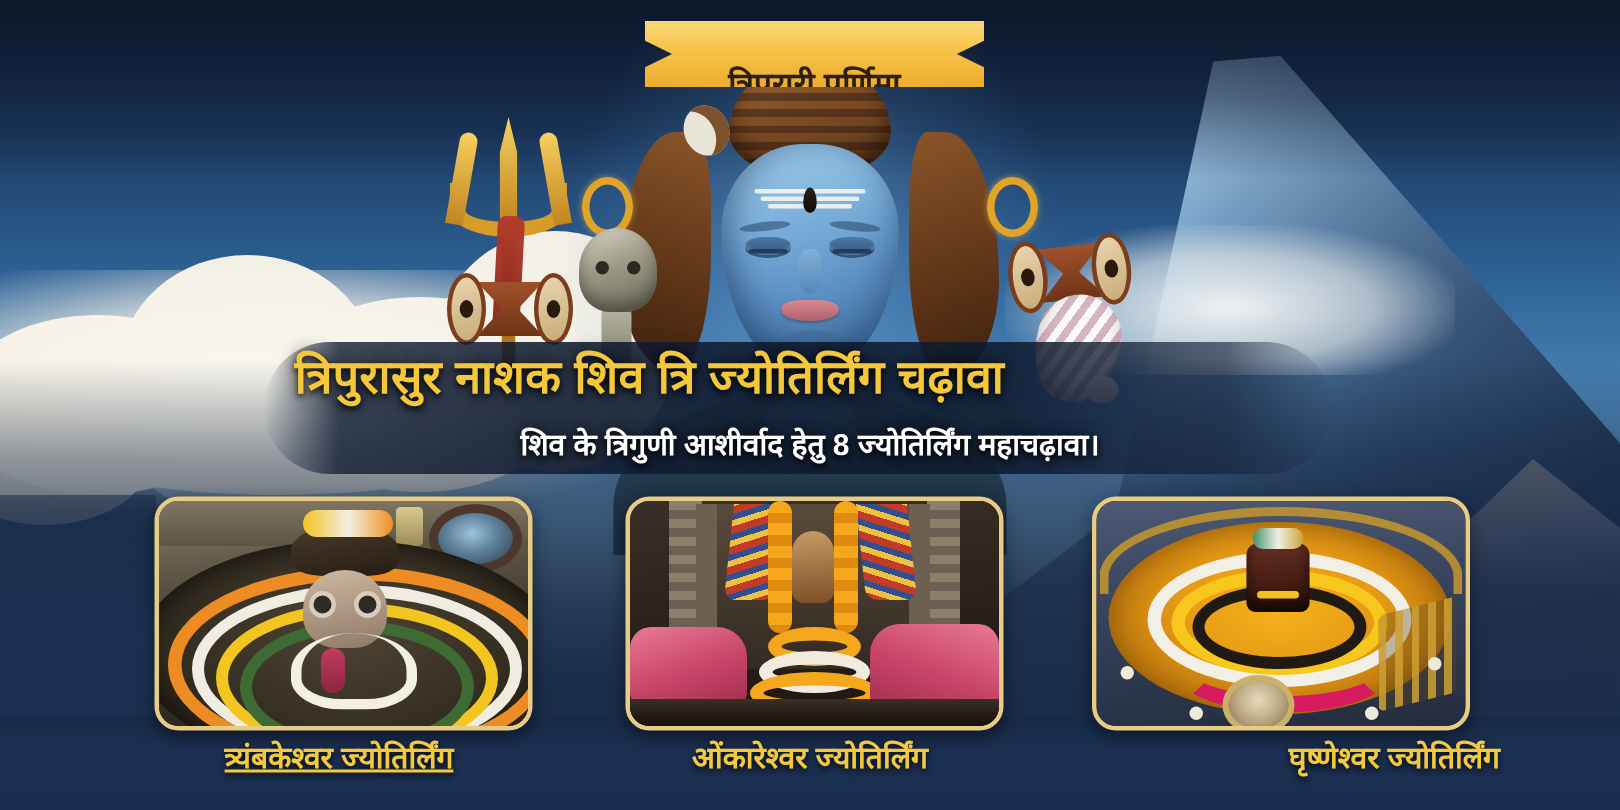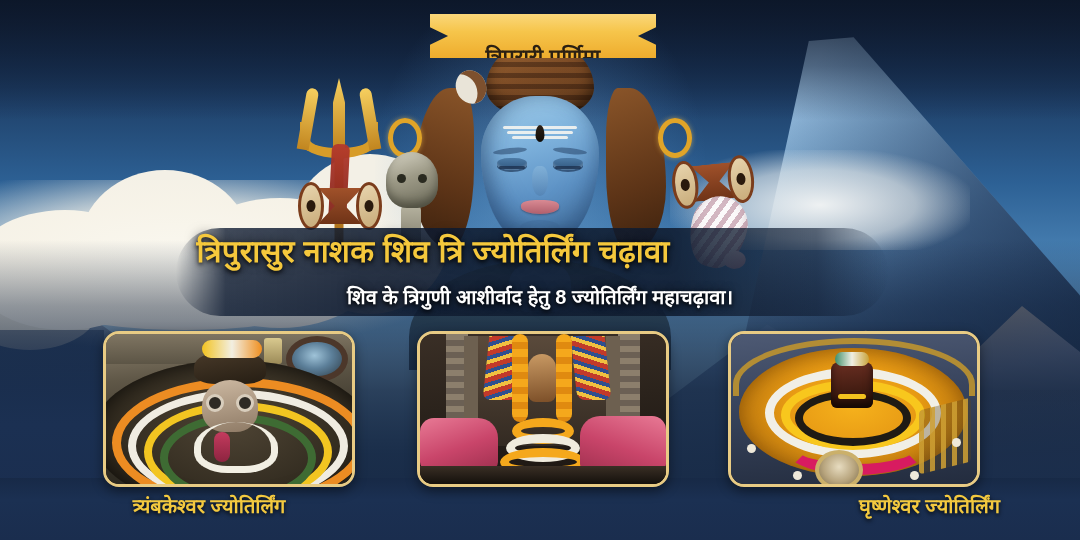--- a/index.html
+++ b/index.html
@@ -410,21 +410,21 @@
     border:4px solid #cbb06a;box-sizing:border-box;}
   .p3 .dot{position:absolute;width:9px;height:9px;border-radius:50%;background:#efe9da;}
   .p3 .d1{left:16px;top:110px;} .p3 .d2{left:62px;bottom:4px;}
   .p3 .d3{right:58px;bottom:4px;} .p3 .d4{right:16px;top:104px;}
   
   .caption{
     position:absolute;top:492px;width:300px;text-align:center;
     font-size:20px;font-weight:bold;color:#f3c93f;line-height:28px;
     text-shadow:0 2px 4px rgba(0,0,0,.8);
   }
-  .caption.k-1{left:59px;} .caption.k-2{left:390px;} .caption.k-3{left:700px;text-align:right;}
+  .caption.k-1{left:76px;text-decoration:underline;} .caption.k-2{left:390px;} .caption.k-3{left:700px;text-align:right;}
 </style>
 </head>
 <body>
 
 <div id="banner">
 
   <div class="sky"></div>
   <div class="mtn-kailash"></div>
   <div class="mtn-kailash-shadow"></div>
   <div class="mtn-ridge-mid"></div>
@@ -563,15 +563,16 @@
         <div class="bowl"></div>
         <div class="dot d1"></div>
         <div class="dot d2"></div>
         <div class="dot d3"></div>
         <div class="dot d4"></div>
       </div>
     </div>
   </div>
 
   <div class="caption k-1">त्र्यंबकेश्वर ज्योतिर्लिंग</div>
+  <div class="caption k-2">ओंकारेश्वर ज्योतिर्लिंग</div>
   <div class="caption k-3">घृष्णेश्वर ज्योतिर्लिंग</div>
 
 </div>
 
 </body></html>

